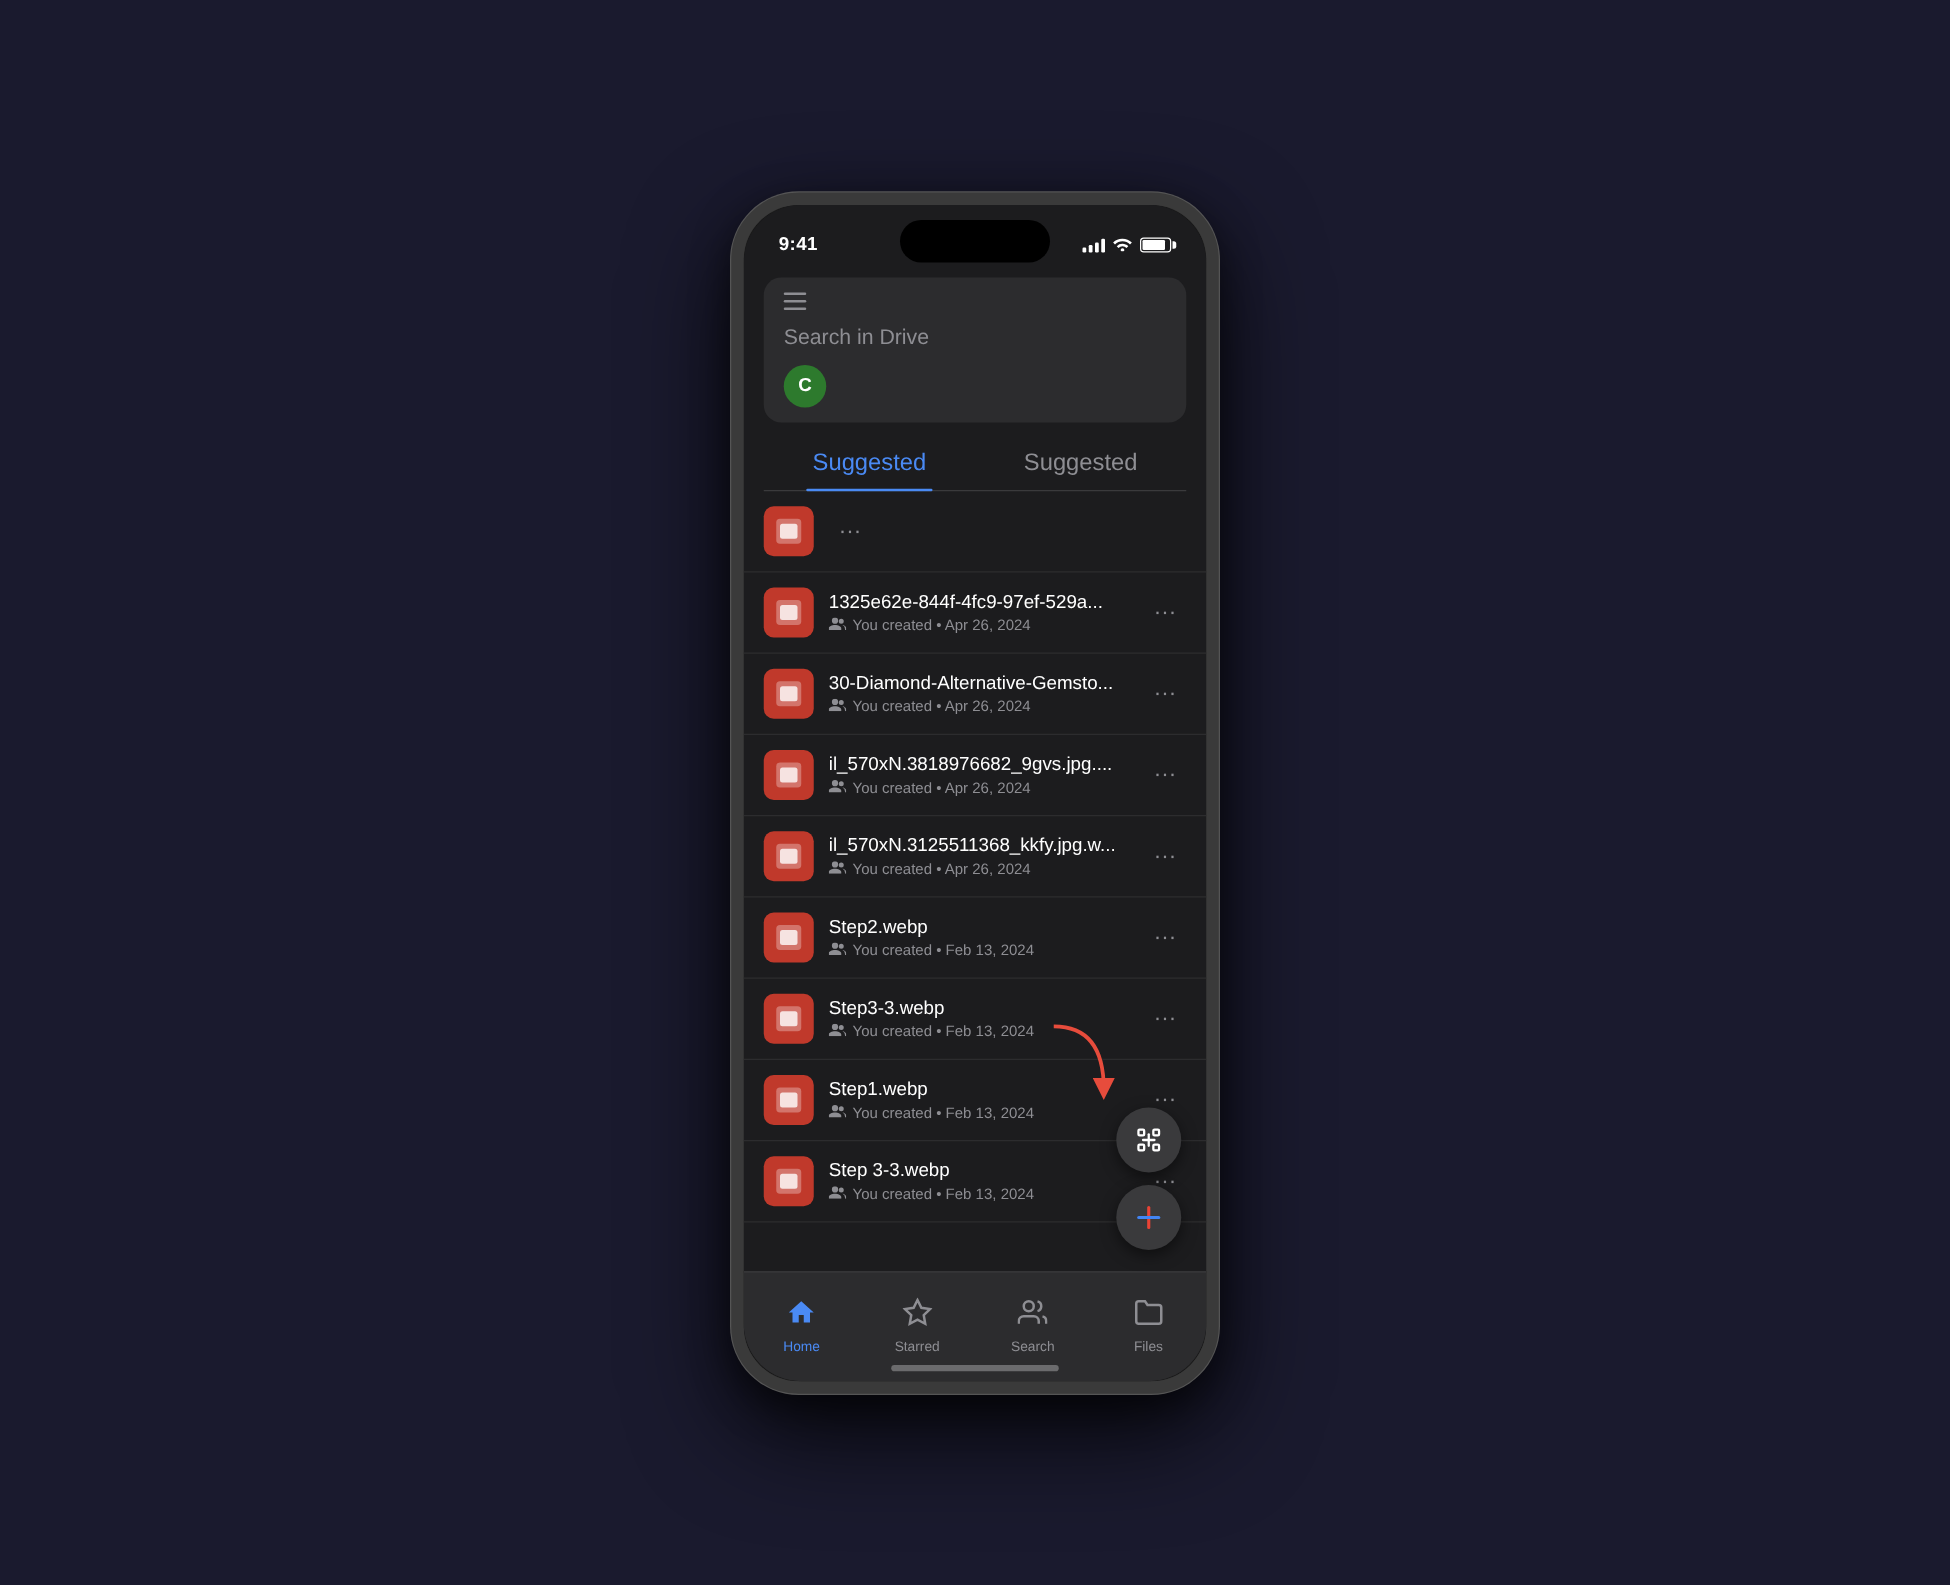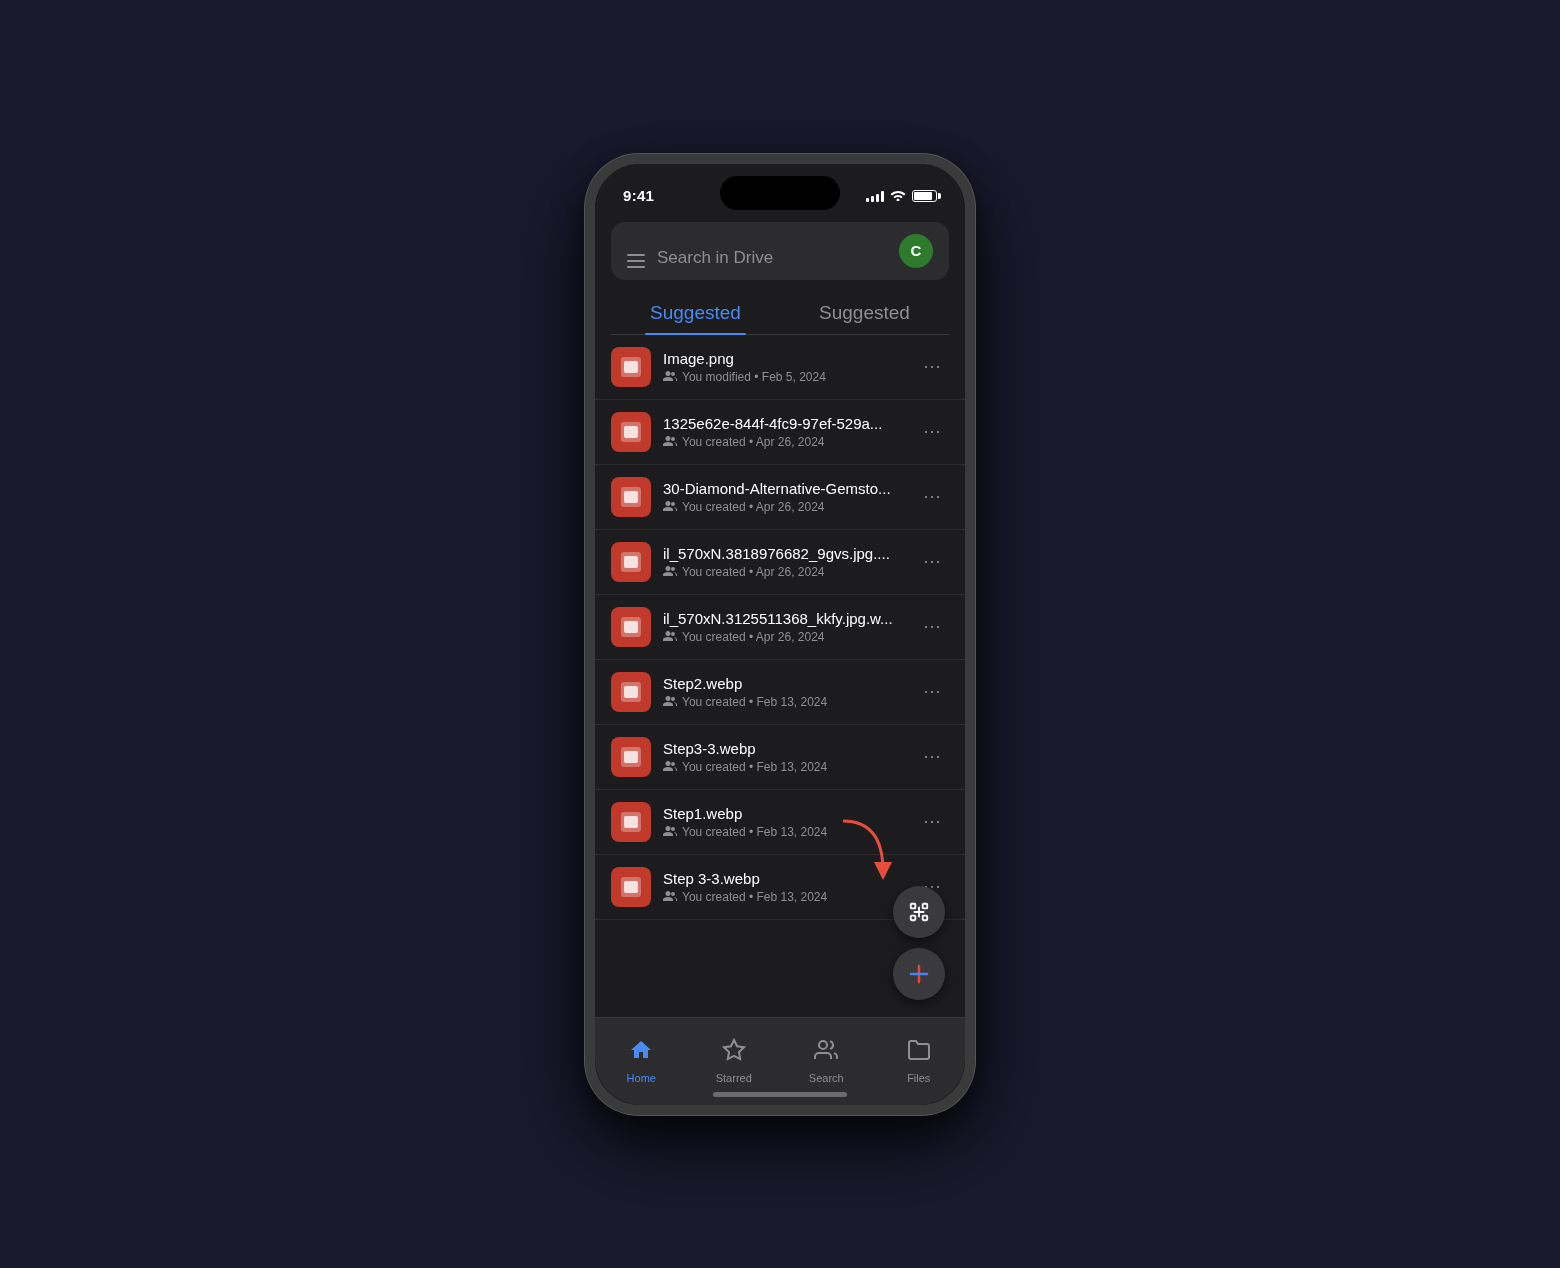--- a/index.html
+++ b/index.html
@@ -120,22 +120,23 @@
       border-radius: 1px;
     }
 
     
     .search-bar {
       margin: 8px 16px 0;
       background: #2c2c2e;
       border-radius: 14px;
       padding: 12px 16px;
       display: flex;
-      align-items: flex-end;
+      align-items: flex-start;
       gap: 12px;
+      flex-direction: column;
     }
 
     .hamburger-icon {
       display: flex;
       flex-direction: column;
       gap: 4px;
       cursor: pointer;
     }
     .hamburger-icon span {
       display: block;
@@ -408,31 +409,20 @@
         </div>
       </div>
 
       <div class="file-list">
 
         <div class="file-item">
           <div class="file-icon">
             <div class="file-icon-inner">
                 <div class="file-icon-img"></div>
               </div>
-          </div>
-          <div class="file-details">
-            <div class="file-name">Image.png</div>
-            <div class="file-meta">
-              <span>
-                <svg width="14" height="10" viewBox="0 0 14 10" fill="#8e8e93">
-                    <path d="M5 5a2.5 2.5 0 1 0 0-5 2.5 2.5 0 0 0 0 5zm0 1C2.5 6 0 7.3 0 8.5V10h10V8.5C10 7.3 7.5 6 5 6zm5-1a2 2 0 1 0 0-4 2 2 0 0 0 0 4zm1.5 1h-.5a3.5 3.5 0 0 1 2 3.1V10H14V8.5c0-1.2-1.4-2-2.5-2.5z"></path>
-                  </svg>
-              </span>
-              <span>You modified • Feb 5, 2024</span>
-            </div>
           </div>
           <div class="more-btn">···</div>
         </div>
 
         <div class="file-item">
           <div class="file-icon">
             <div class="file-icon-inner">
                 <div class="file-icon-img"></div>
               </div>
           </div>

